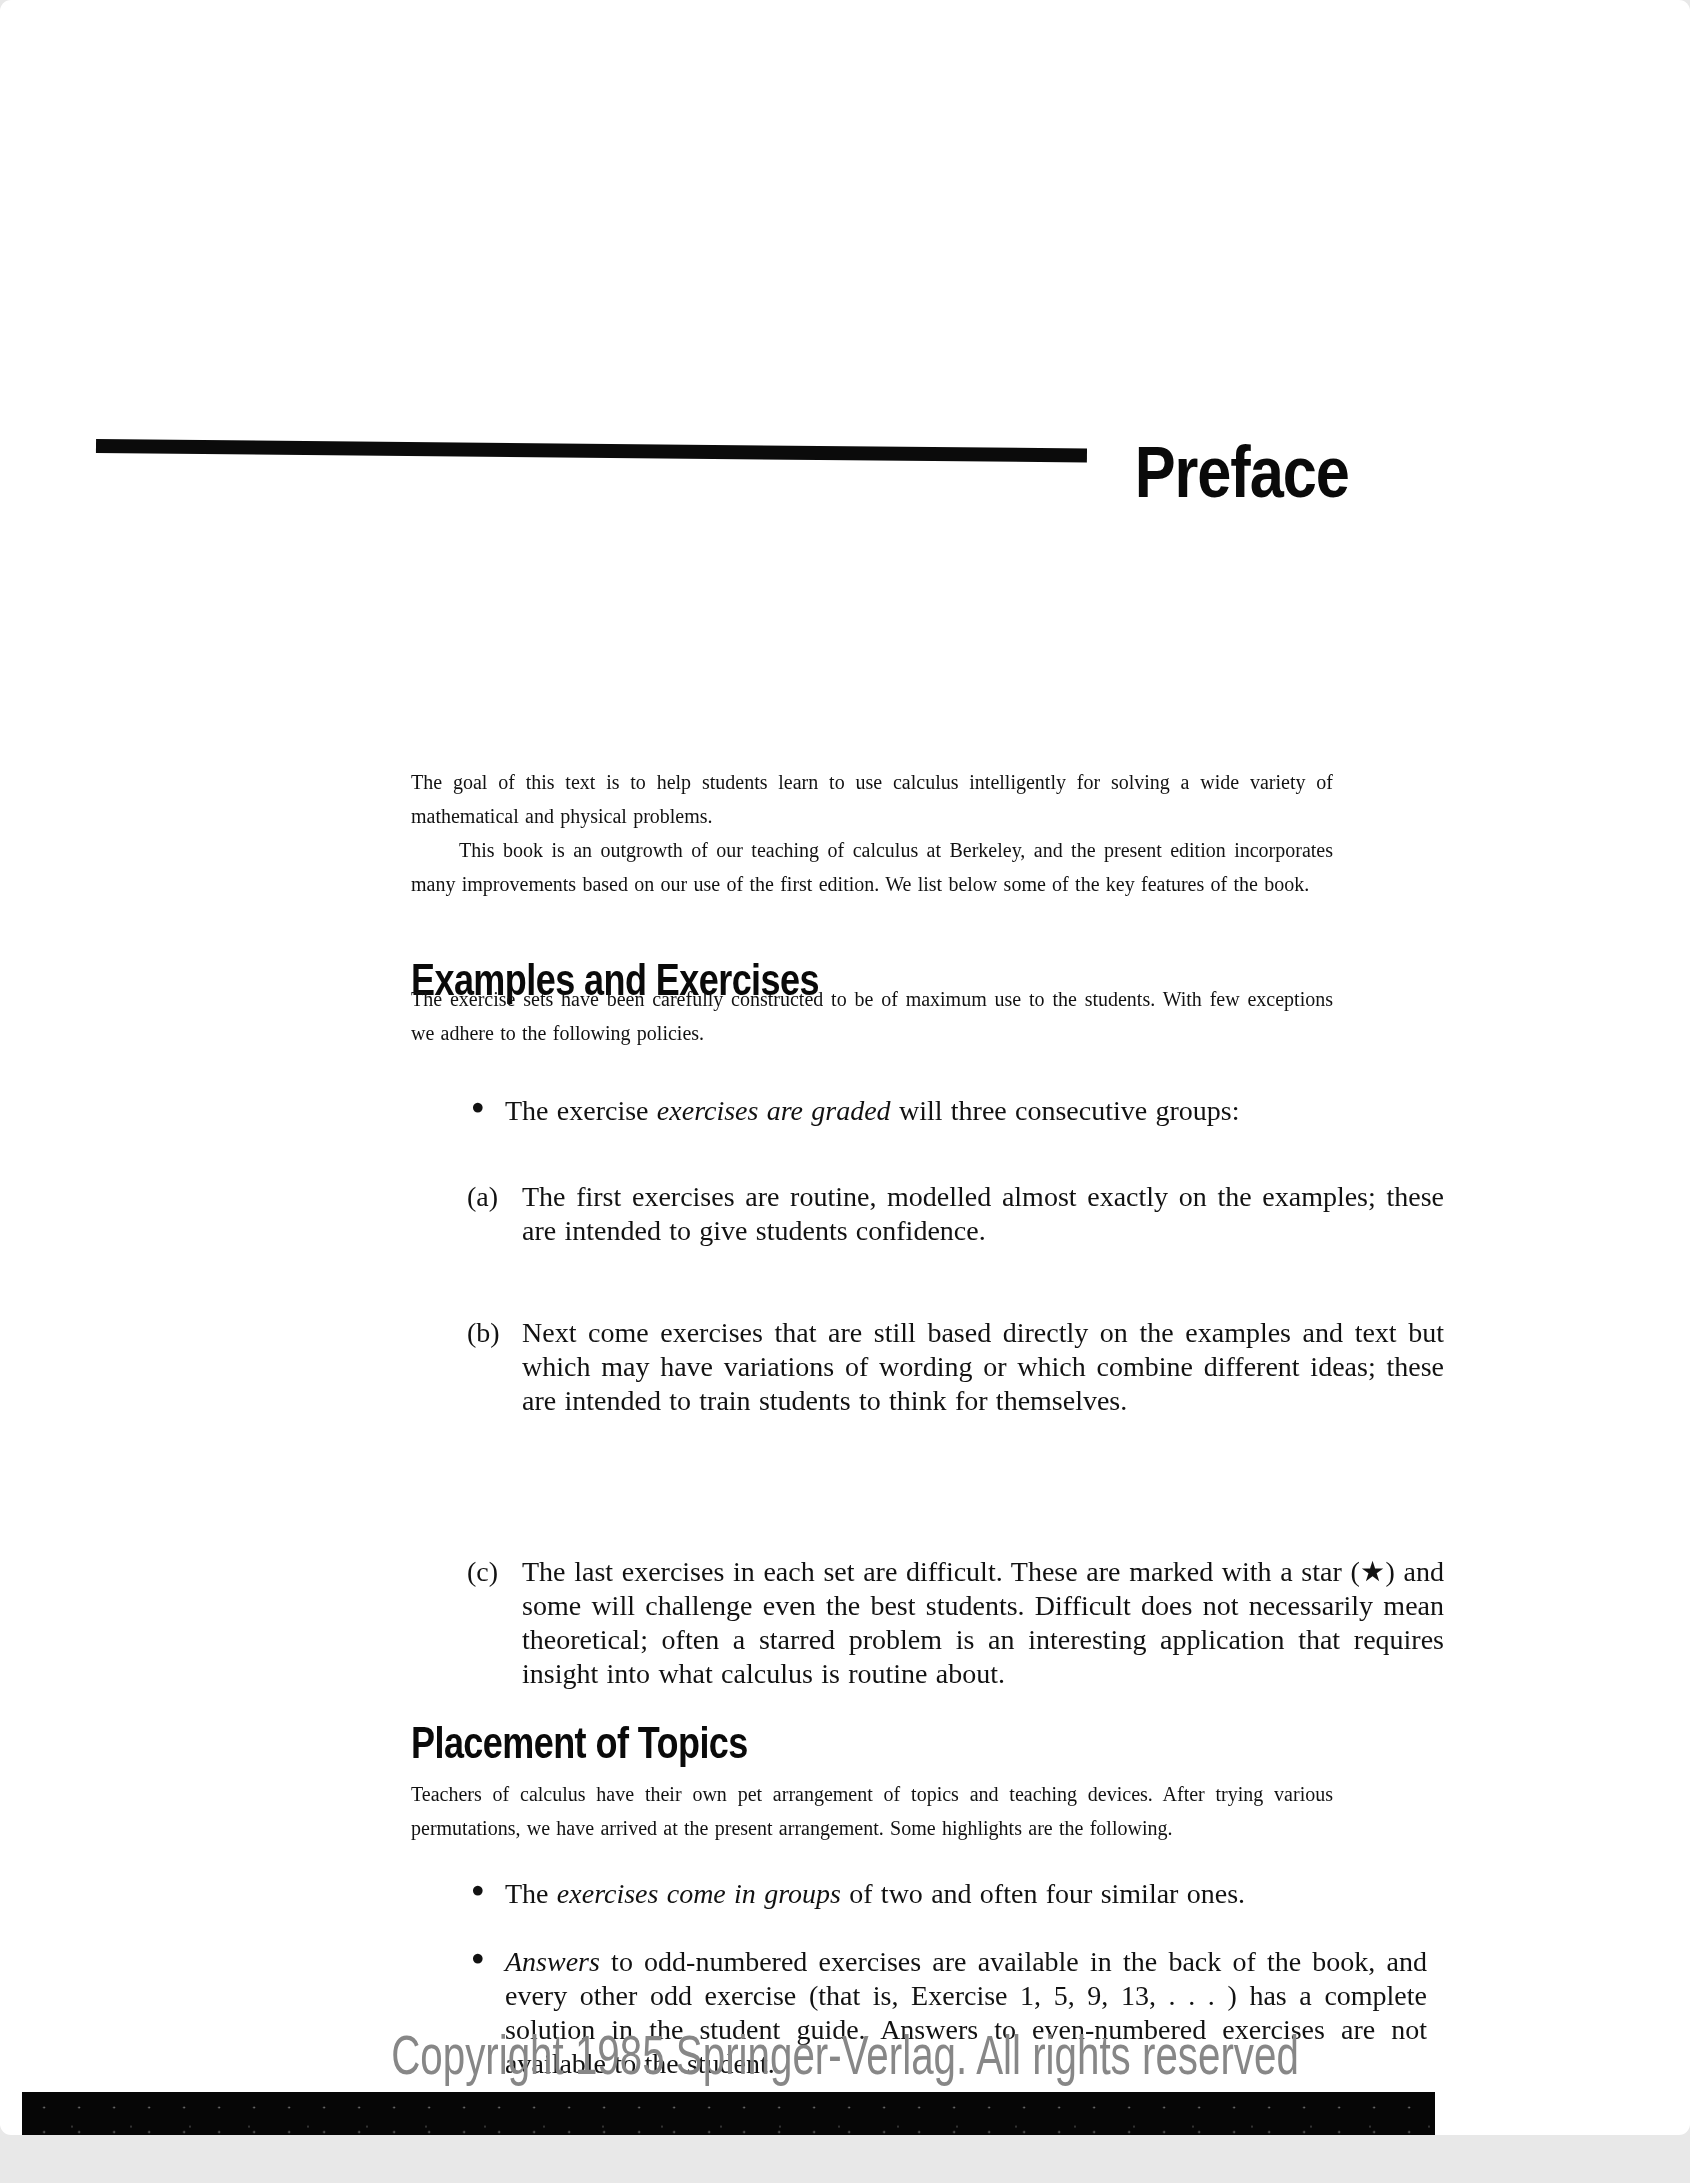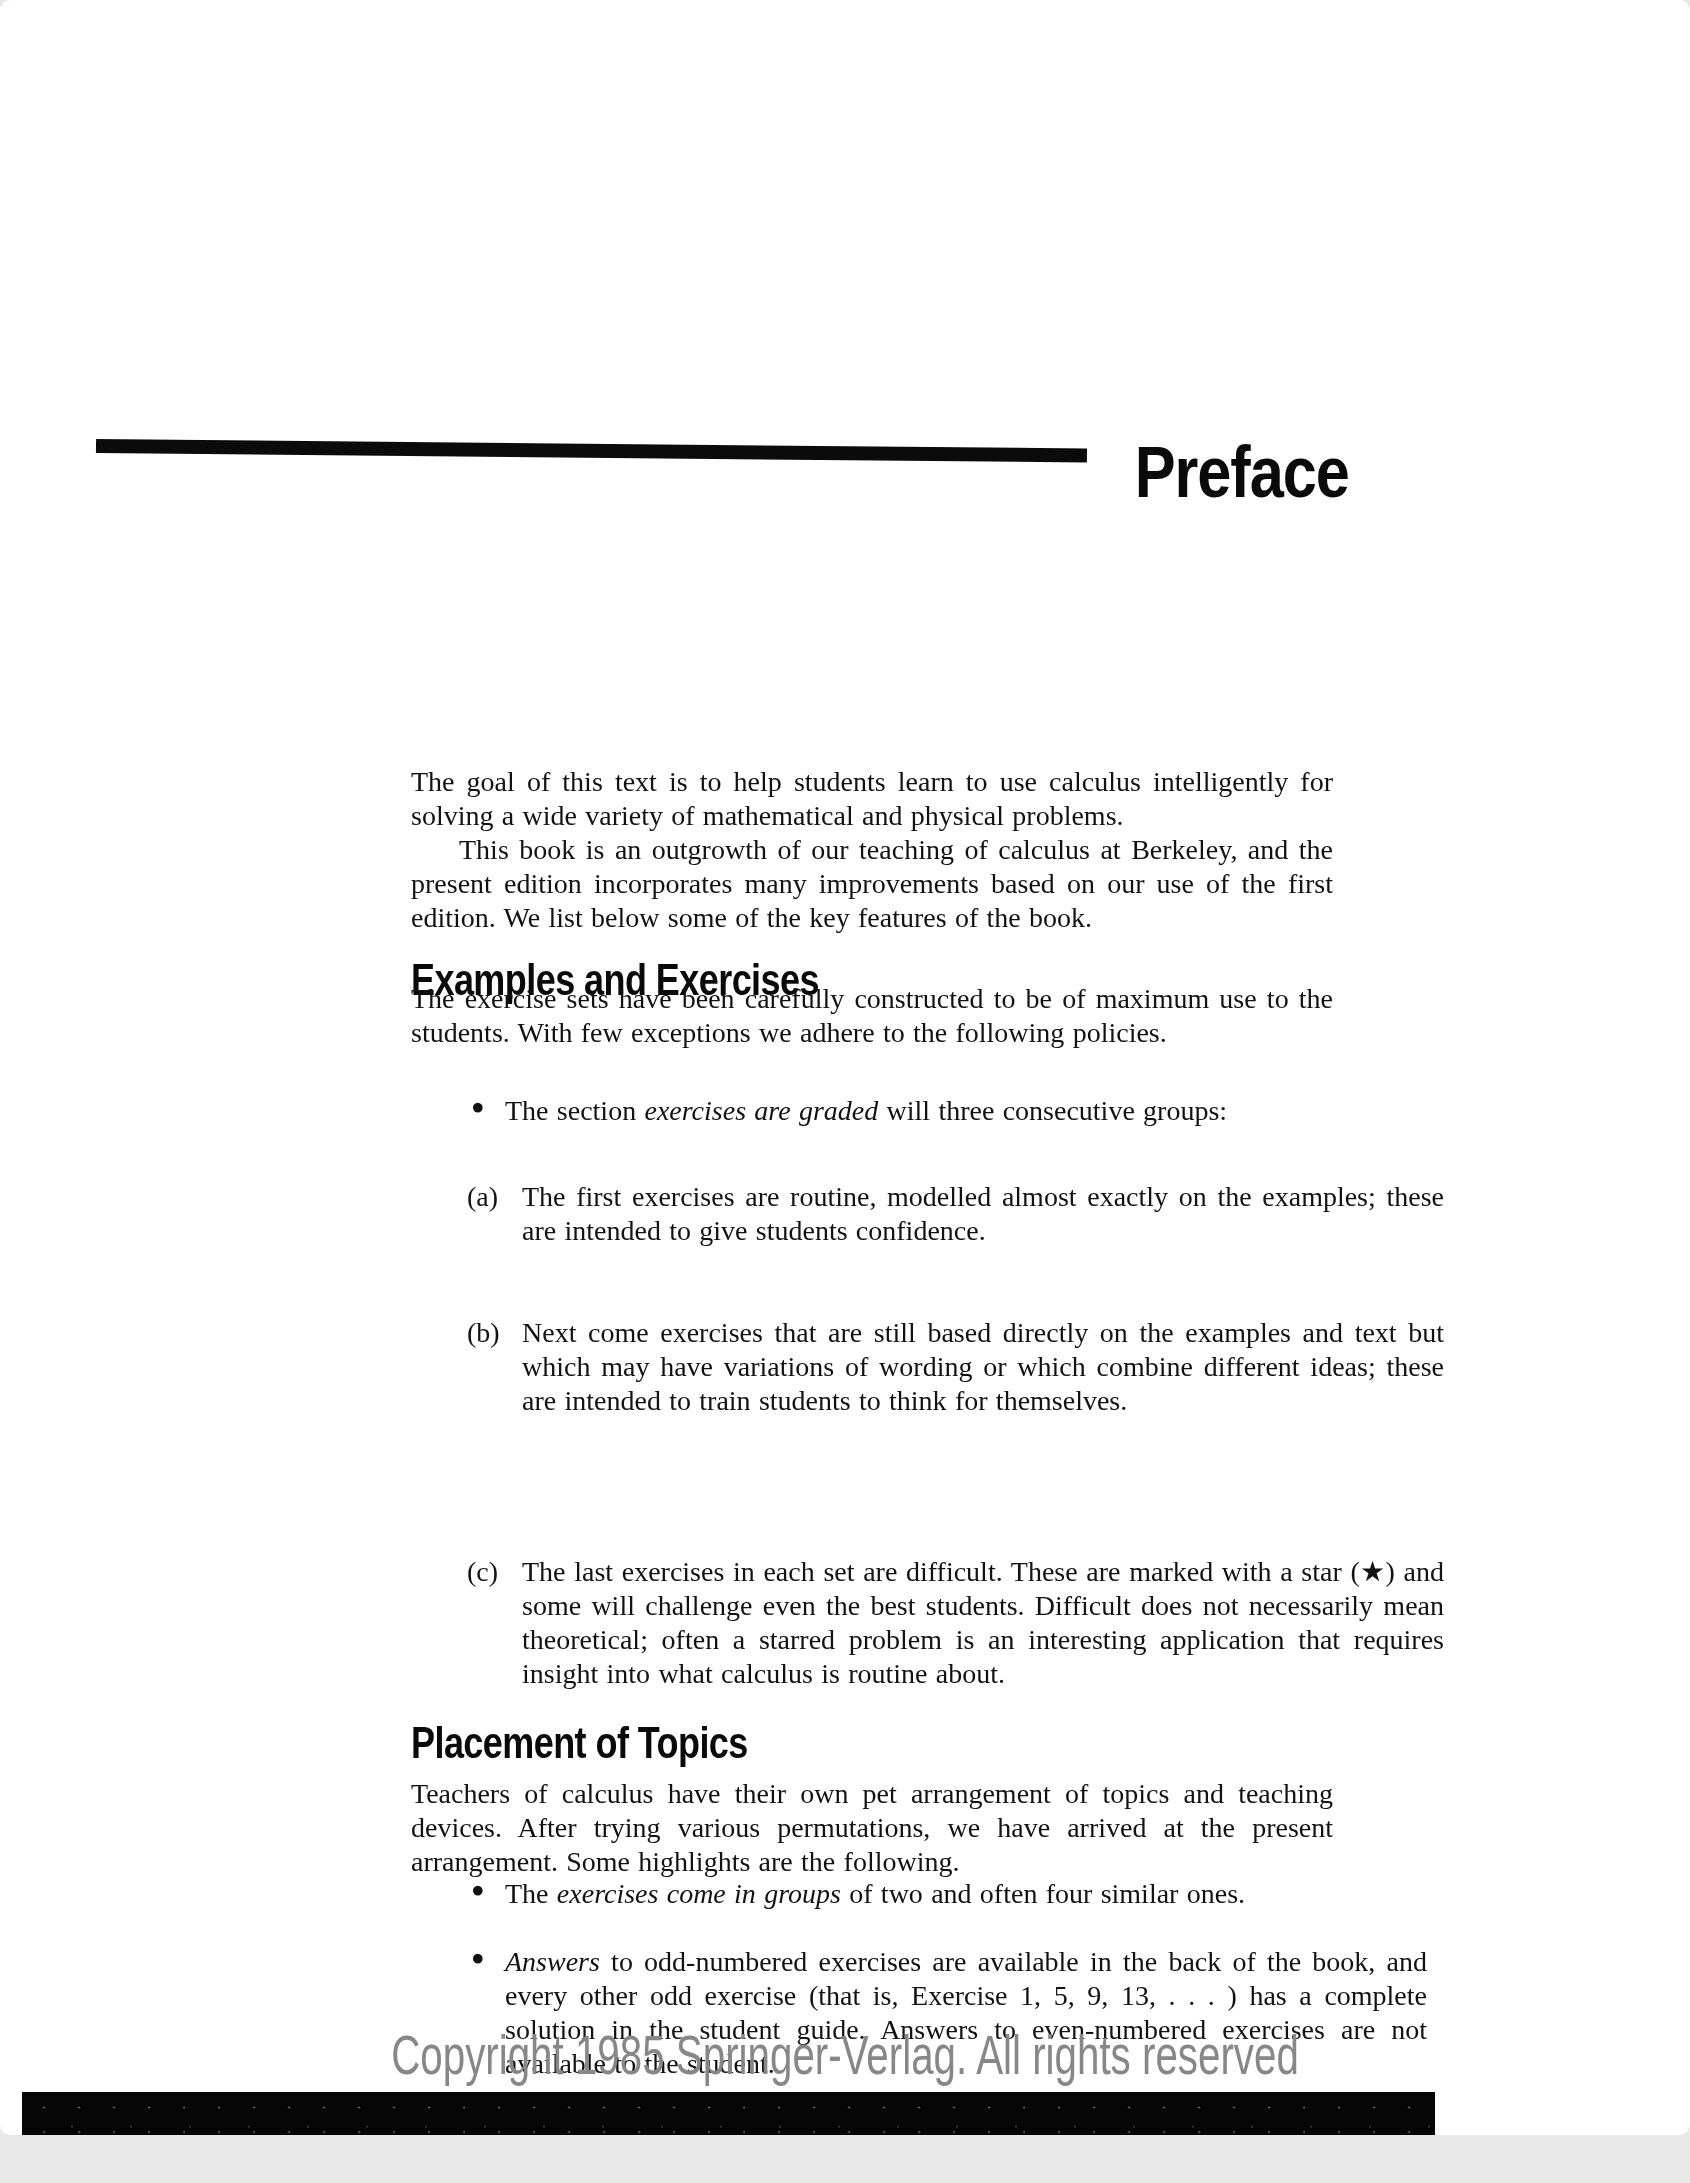--- a/index.html
+++ b/index.html
@@ -32,21 +32,21 @@
     transform-origin:right center;
     color:#0a0a0a;
     white-space:nowrap;
   }
 
   
   .blk {
     position:absolute; left:411px; width:922px;
   }
   .body, .body p {
-    font-size:28px; line-height:34px;
+    font-size:20px; line-height:34px;
     text-align:justify;
     word-spacing:1.3px;
     margin:0;
   }
   .indent { text-indent:48px; }
   .sec-head {
     margin:0;
     font-family:"Liberation Sans", sans-serif;
     font-weight:bold;
     font-size:45px; line-height:1.0;
@@ -112,21 +112,21 @@
     <p>The goal of this text is to help students learn to use calculus intelligently for solving a wide variety of mathematical and physical problems.</p>
     <p class="indent">This book is an outgrowth of our teaching of calculus at Berkeley, and the present edition incorporates many improvements based on our use of the first edition. We list below some of the key features of the book.</p>
   </div>
 
   <h2 class="blk sec-head" style="top:957px;">Examples and Exercises</h2>
 
   <p class="blk body" style="top:982px;">The exercise sets have been carefully constructed to be of maximum use to the students. With few exceptions we adhere to the following policies.</p>
 
   <div class="blk bullet" style="top:1094px;">
     <span class="marker">●</span>
-    <span>The section </span><em>exercises are graded</em><span> will three consecutive groups:</span>
+    <span>The exercise </span><em>exercises are graded</em><span> will three consecutive groups:</span>
   </div>
 
   <div class="blk ltr-item" style="top:1146px;">
     <span class="ltr">(a)</span>
     <span>The first exercises are routine, modelled almost exactly on the examples; these are intended to give students confidence.</span>
   </div>
   <div class="blk ltr-item" style="top:1214px;">
     <span class="ltr">(b)</span>
     <span>Next come exercises that are still based directly on the examples and text but which may have variations of wording or which combine different ideas; these are intended to train students to think for themselves.</span>
   </div>

